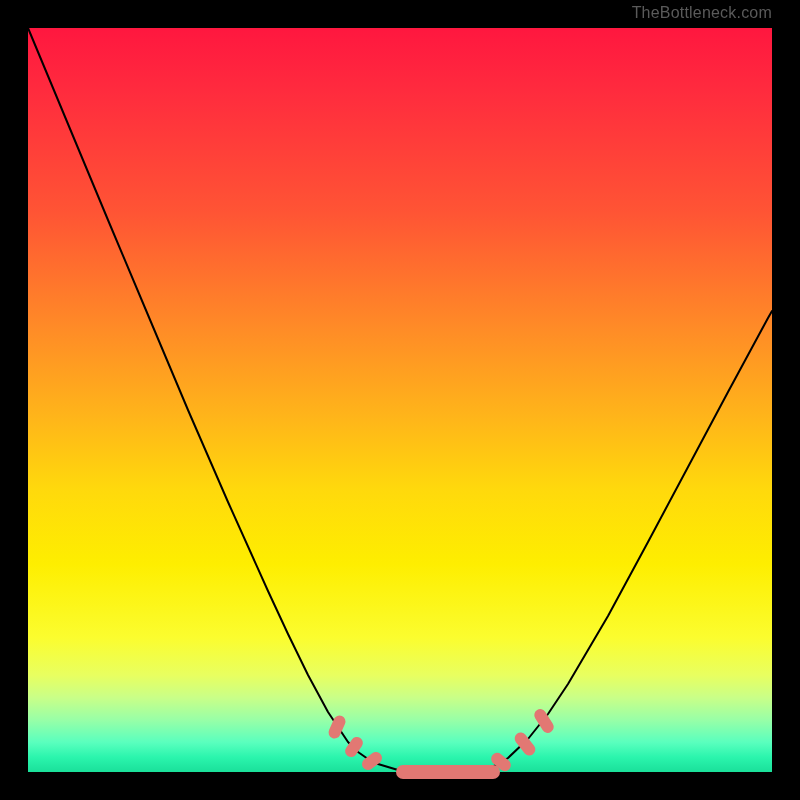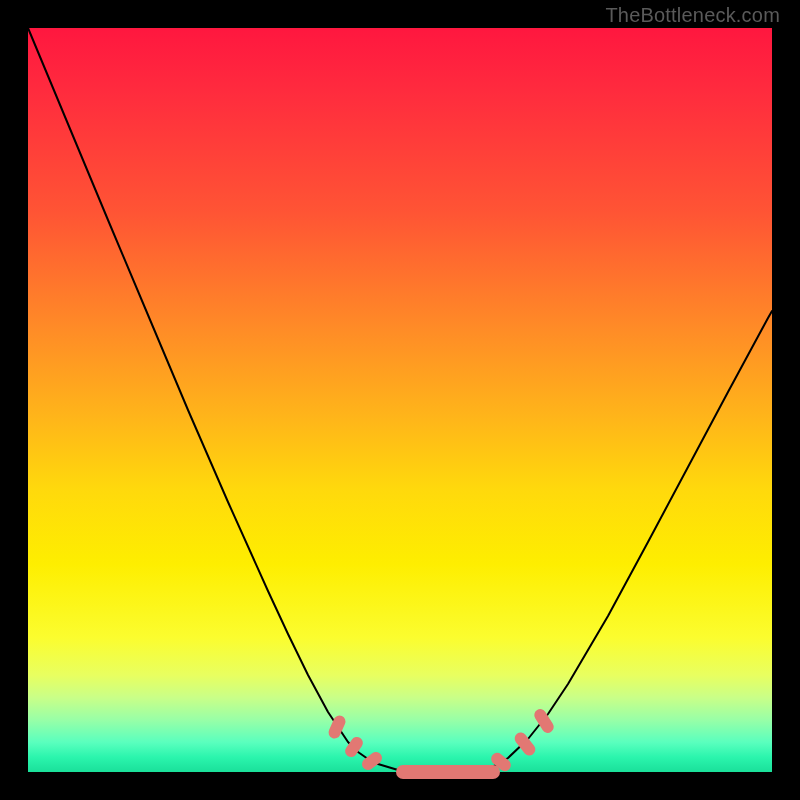--- a/index.html
+++ b/index.html
@@ -38,23 +38,23 @@
       #c9ff88 90%,
       #98ffa7 93%,
       #5affbe 96%,
       #2bf5ad 98%,
       #1ae09a 100%
     );
   }
   .watermark {
     position: absolute;
     top: 4px;
-    right: 20px;
+    right: 28px;
     color: #5a5a5a;
-    font-size: 20px;
+    font-size: 16px;
     letter-spacing: 0.2px;
     font-weight: 400;
     user-select: none;
   }
   svg.curve {
     position: absolute;
     left: 0; top: 0;
     width: 744px; height: 744px;
     overflow: visible;
   }

